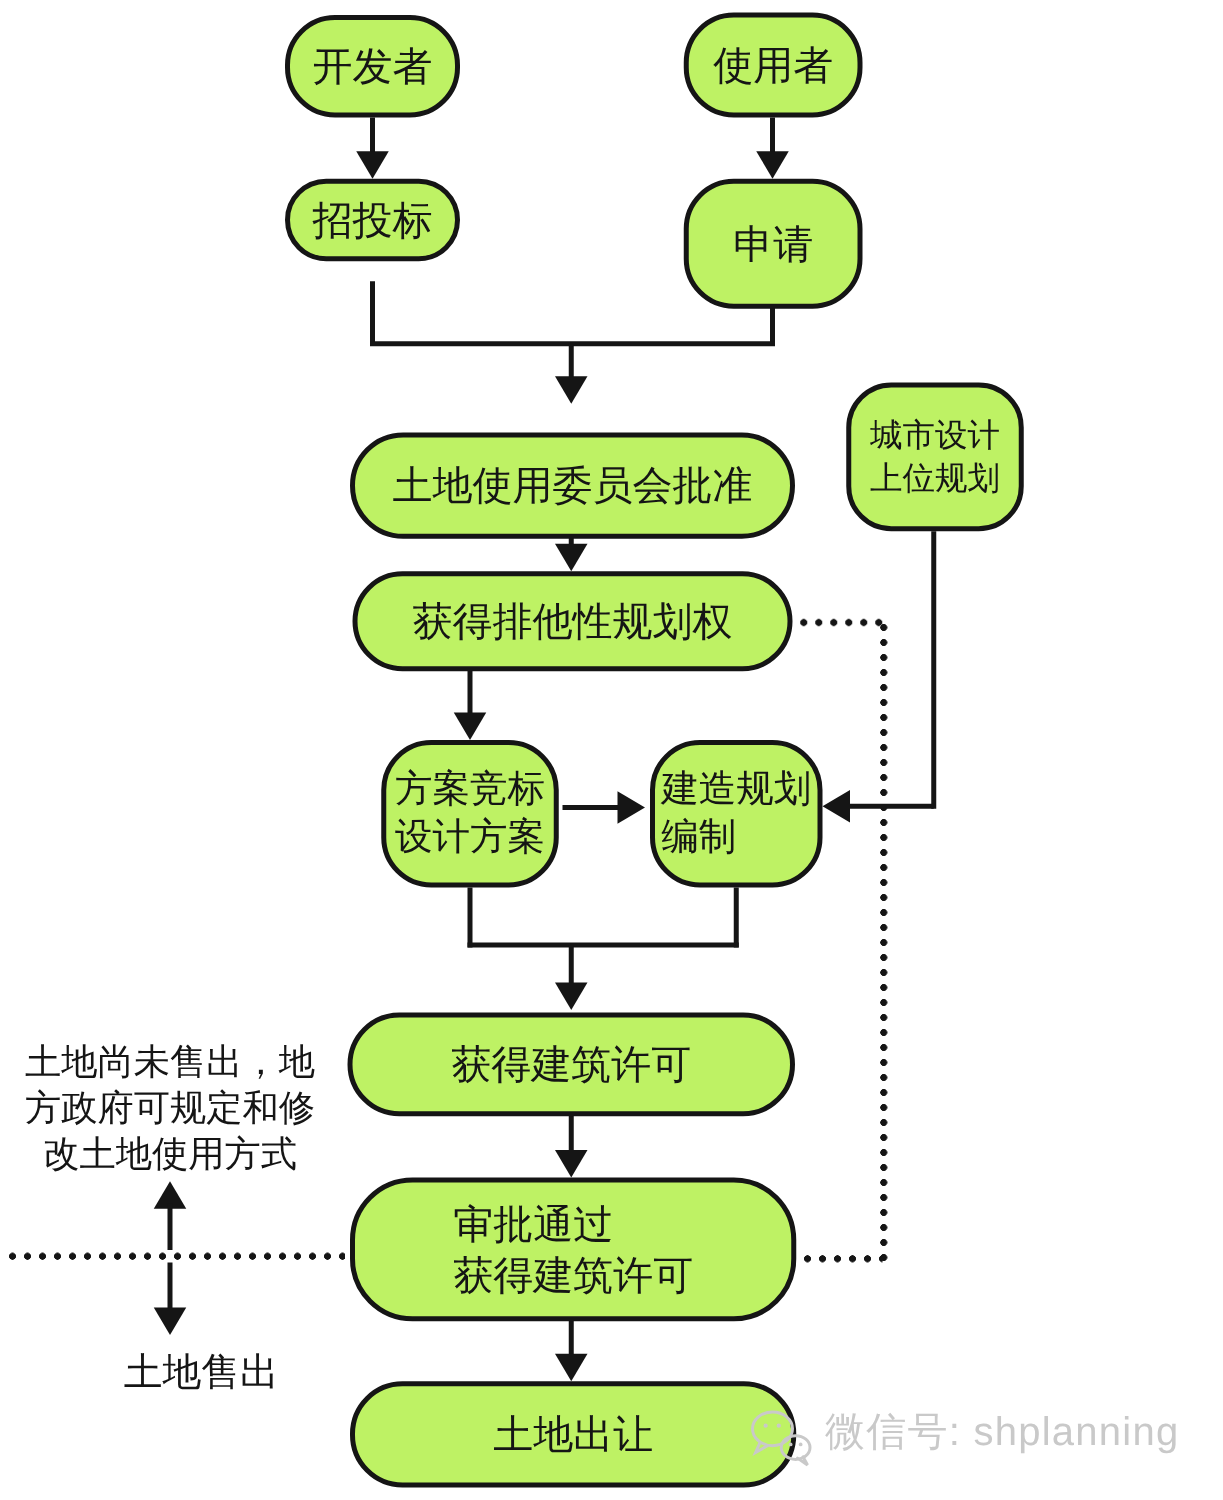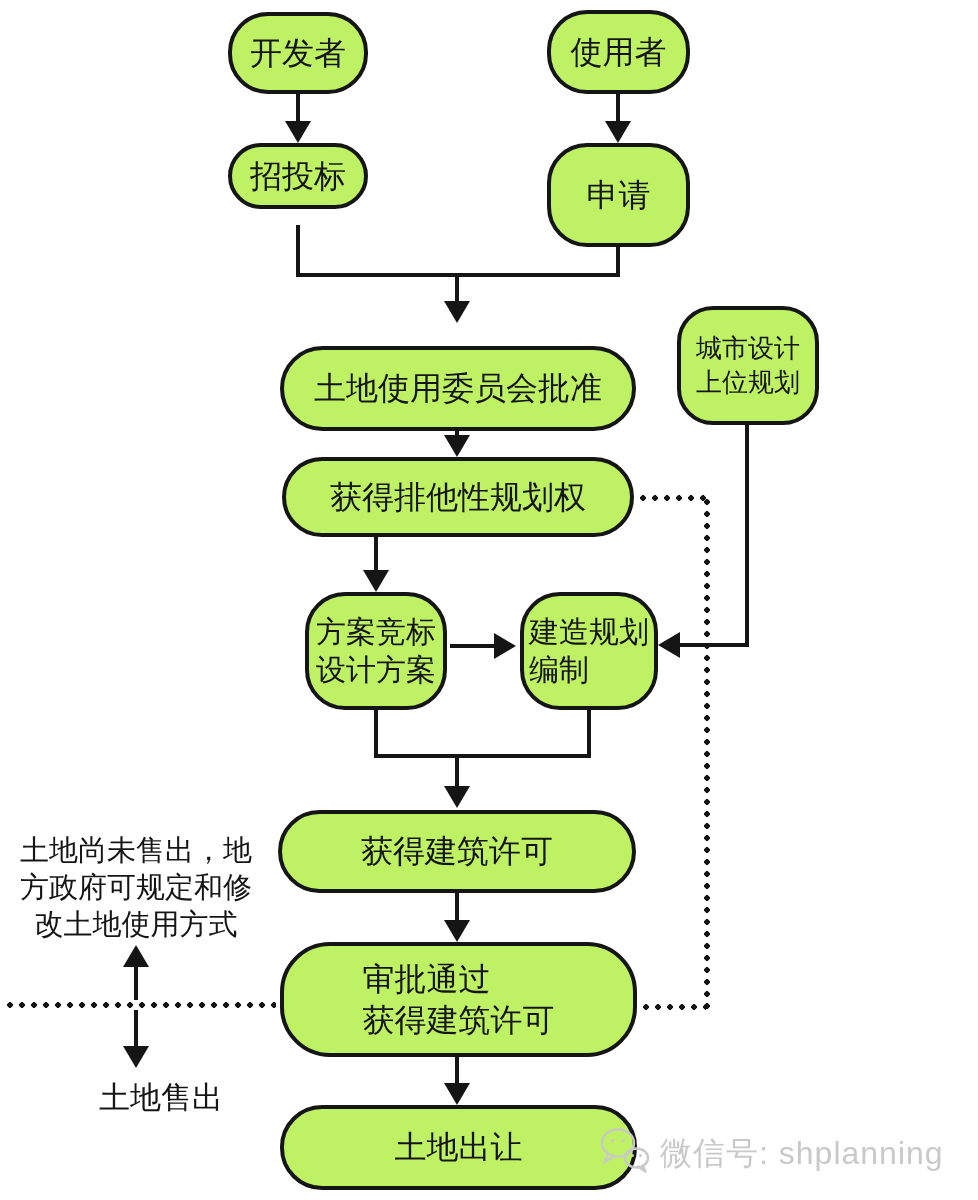--- a/index.html
+++ b/index.html
@@ -16,21 +16,21 @@
   .ah{position:absolute;width:0;height:0;z-index:1;}
   .ah-down{border-left:13px solid transparent;border-right:13px solid transparent;border-top:22px solid #151515;}
   .ah-up{border-left:13px solid transparent;border-right:13px solid transparent;border-bottom:22px solid #151515;}
   .ah-right{border-top:13px solid transparent;border-bottom:13px solid transparent;border-left:22px solid #151515;}
   .ah-left{border-top:13px solid transparent;border-bottom:13px solid transparent;border-right:22px solid #151515;}
   .dot-h{position:absolute;height:6px;background-image:radial-gradient(circle,#151515 2.6px,transparent 3px);
          background-size:12px 6px;background-repeat:repeat-x;z-index:1;}
   .dot-v{position:absolute;width:6px;background-image:radial-gradient(circle,#151515 2.6px,transparent 3px);
          background-size:6px 12px;background-repeat:repeat-y;z-index:1;}
   .note{position:absolute;text-align:center;white-space:pre-line;color:#151515;z-index:2;}
-  .wm{position:absolute;display:flex;align-items:flex-end;gap:8px;color:#c9c9c9;
+  .wm{position:absolute;display:flex;align-items:flex-start;gap:8px;color:#c9c9c9;
       font-size:32px;letter-spacing:1px;z-index:3;}
 </style>
 </head>
 <body>
 
 <div id="canvas">
 
   <div class="box" style="left:228px;top:12px;width:140px;height:82px;border-radius:40px;">开发者</div>
   <div class="box" style="left:547px;top:10px;width:143px;height:84px;border-radius:40px;">使用者</div>
 

